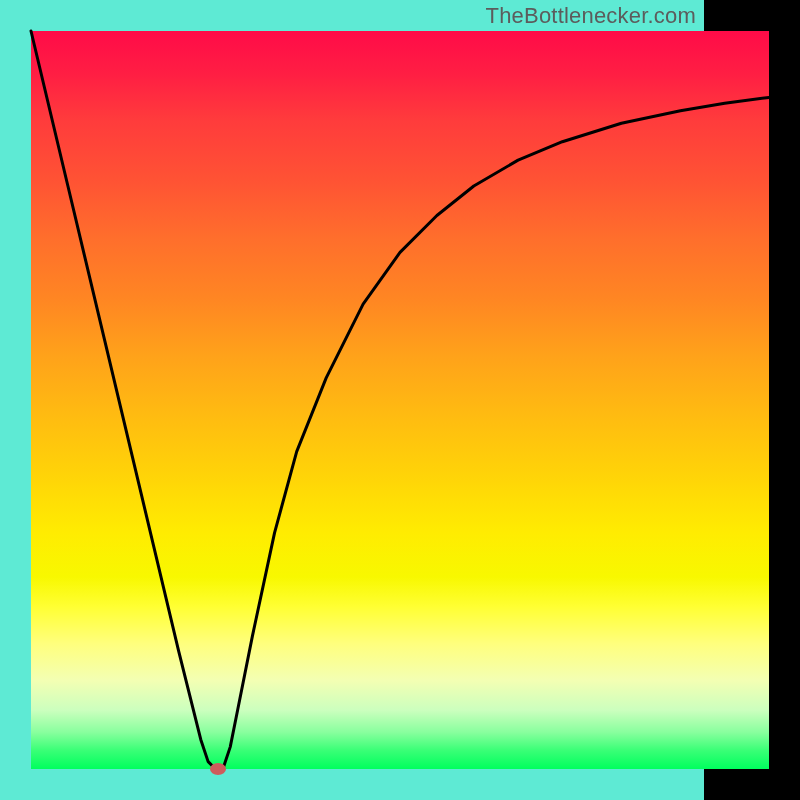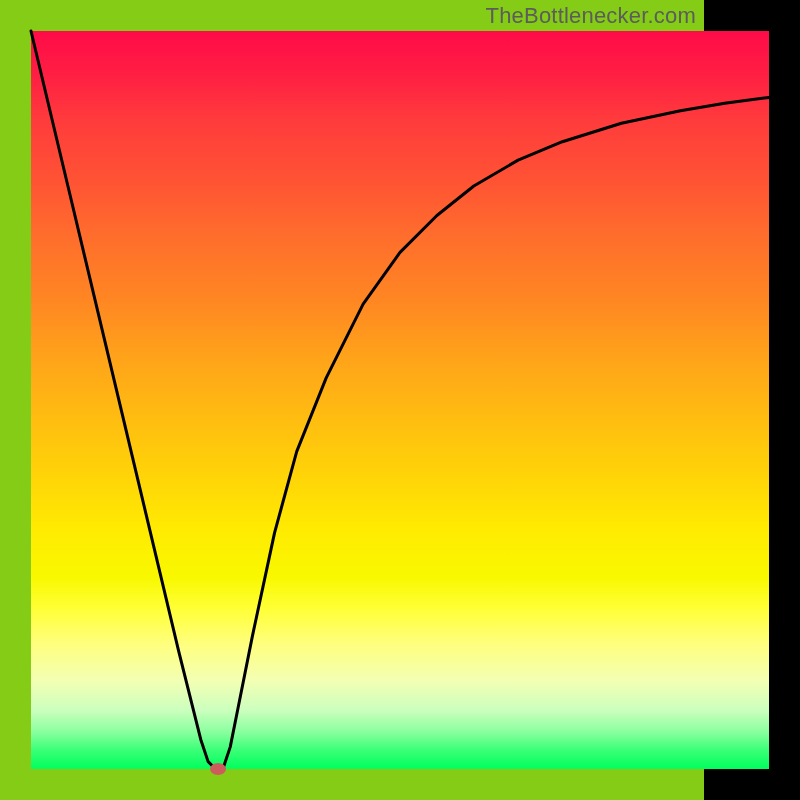--- a/index.html
+++ b/index.html
@@ -9,21 +9,21 @@
     height: 800px;
     background: #000;
     overflow: hidden;
   }
   .frame {
     position: absolute;
     left: 0;
     top: 0;
     width: 704px;
     height: 800px;
-    background: #84cc16;
+    background: #5eead4;
     text-decoration: underline;
   }
   .plot-area {
     position: absolute;
     left: 31px;
     top: 31px;
     width: 738px;
     height: 738px;
     
     background: linear-gradient(

